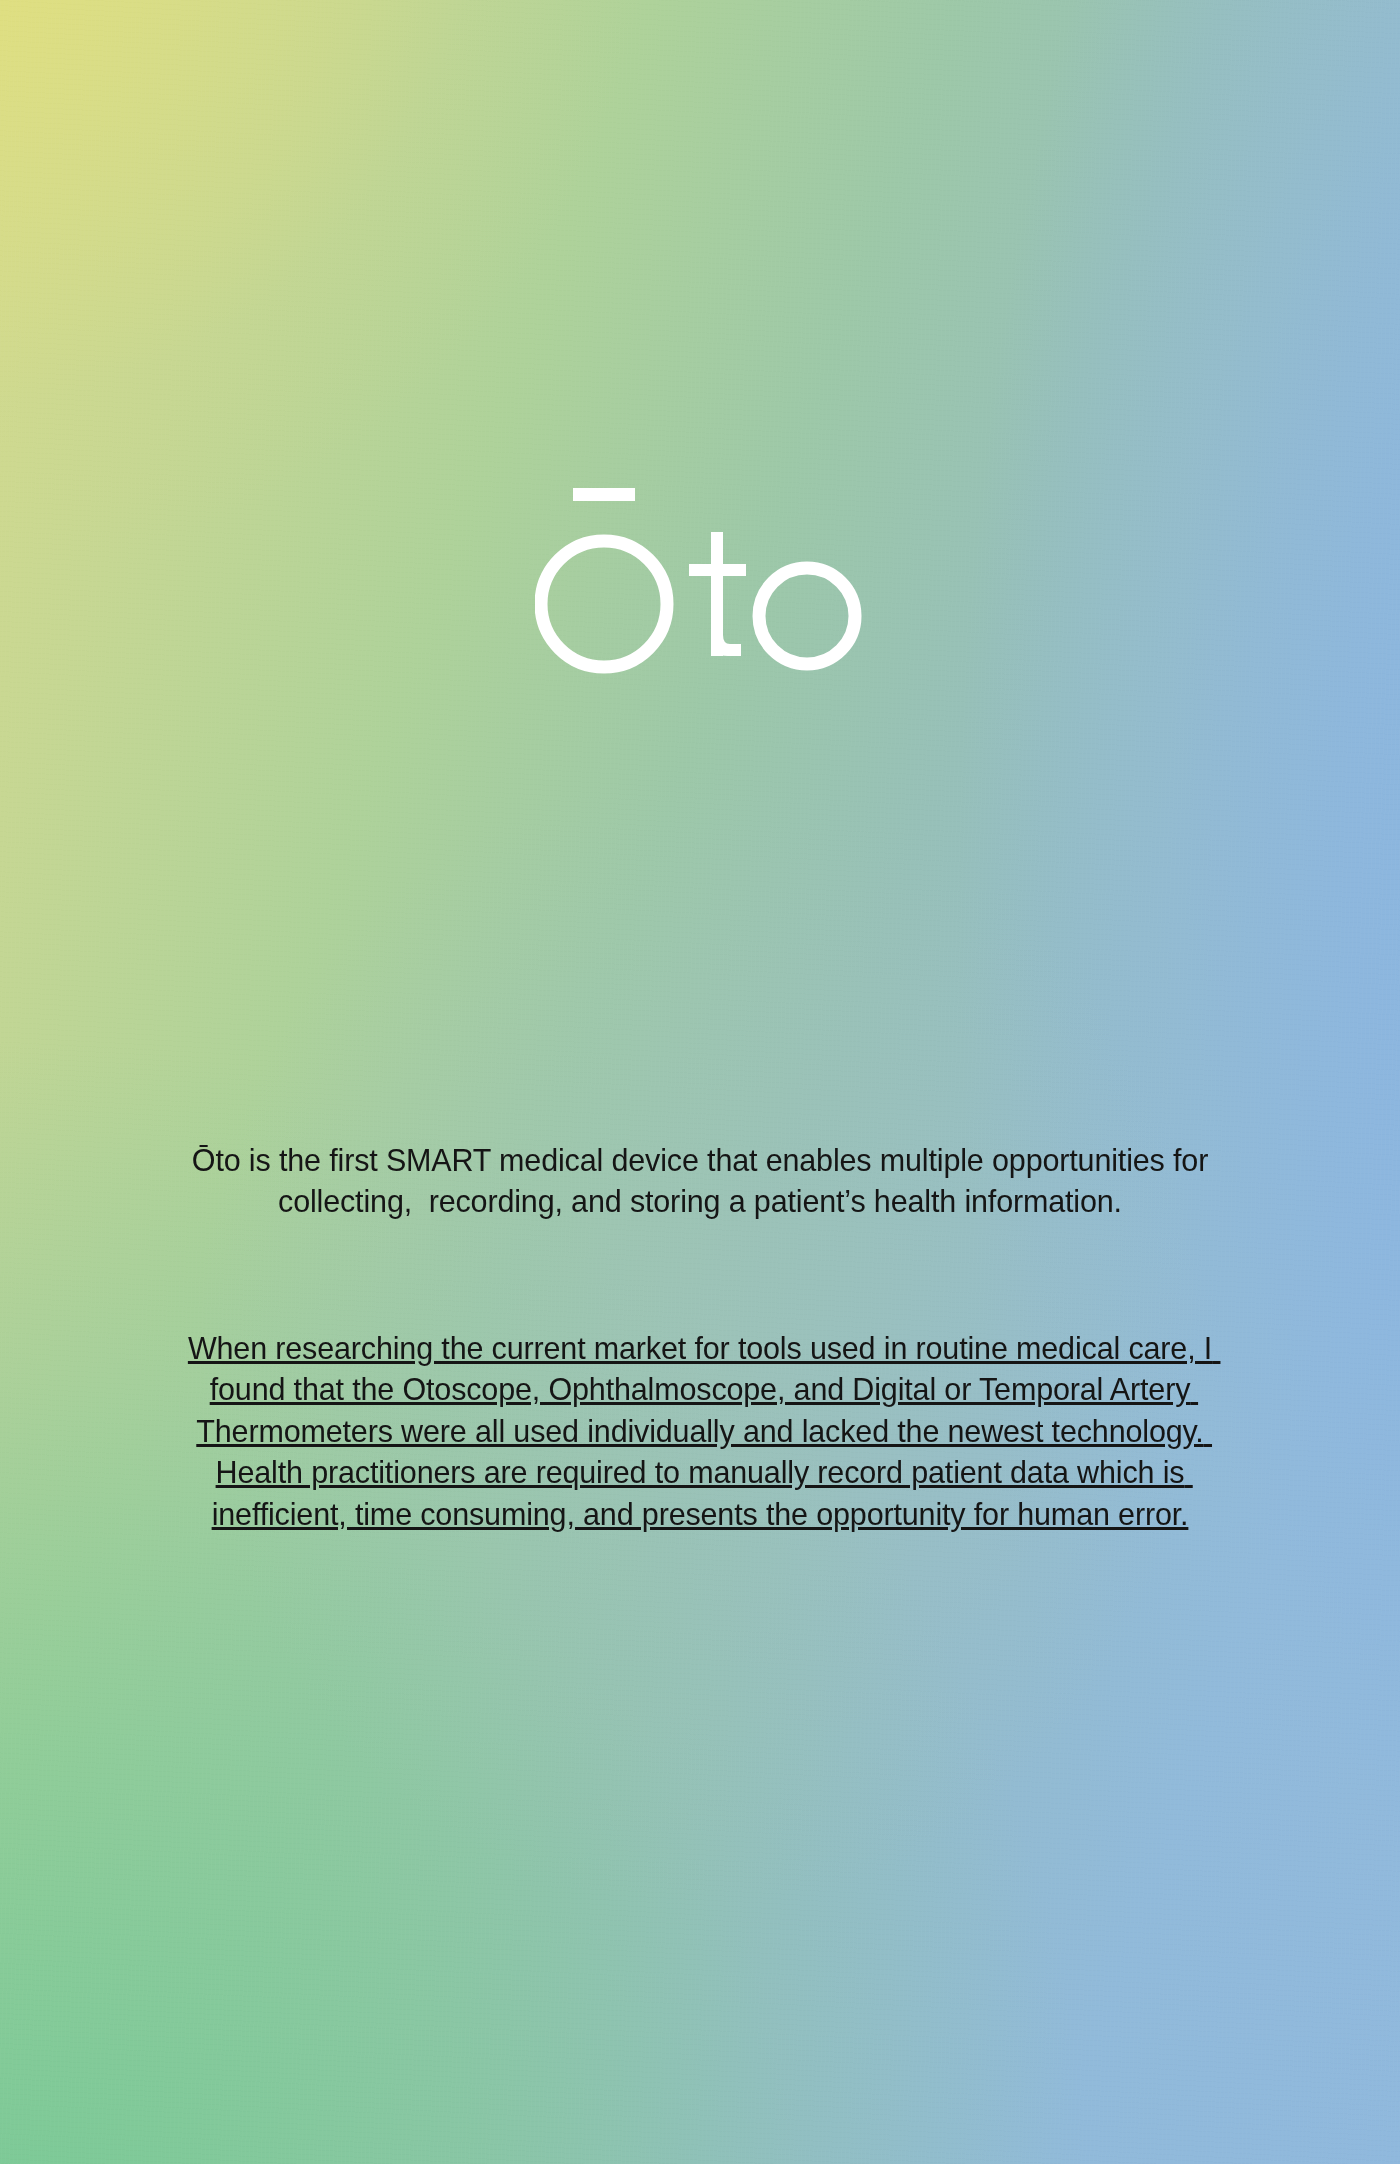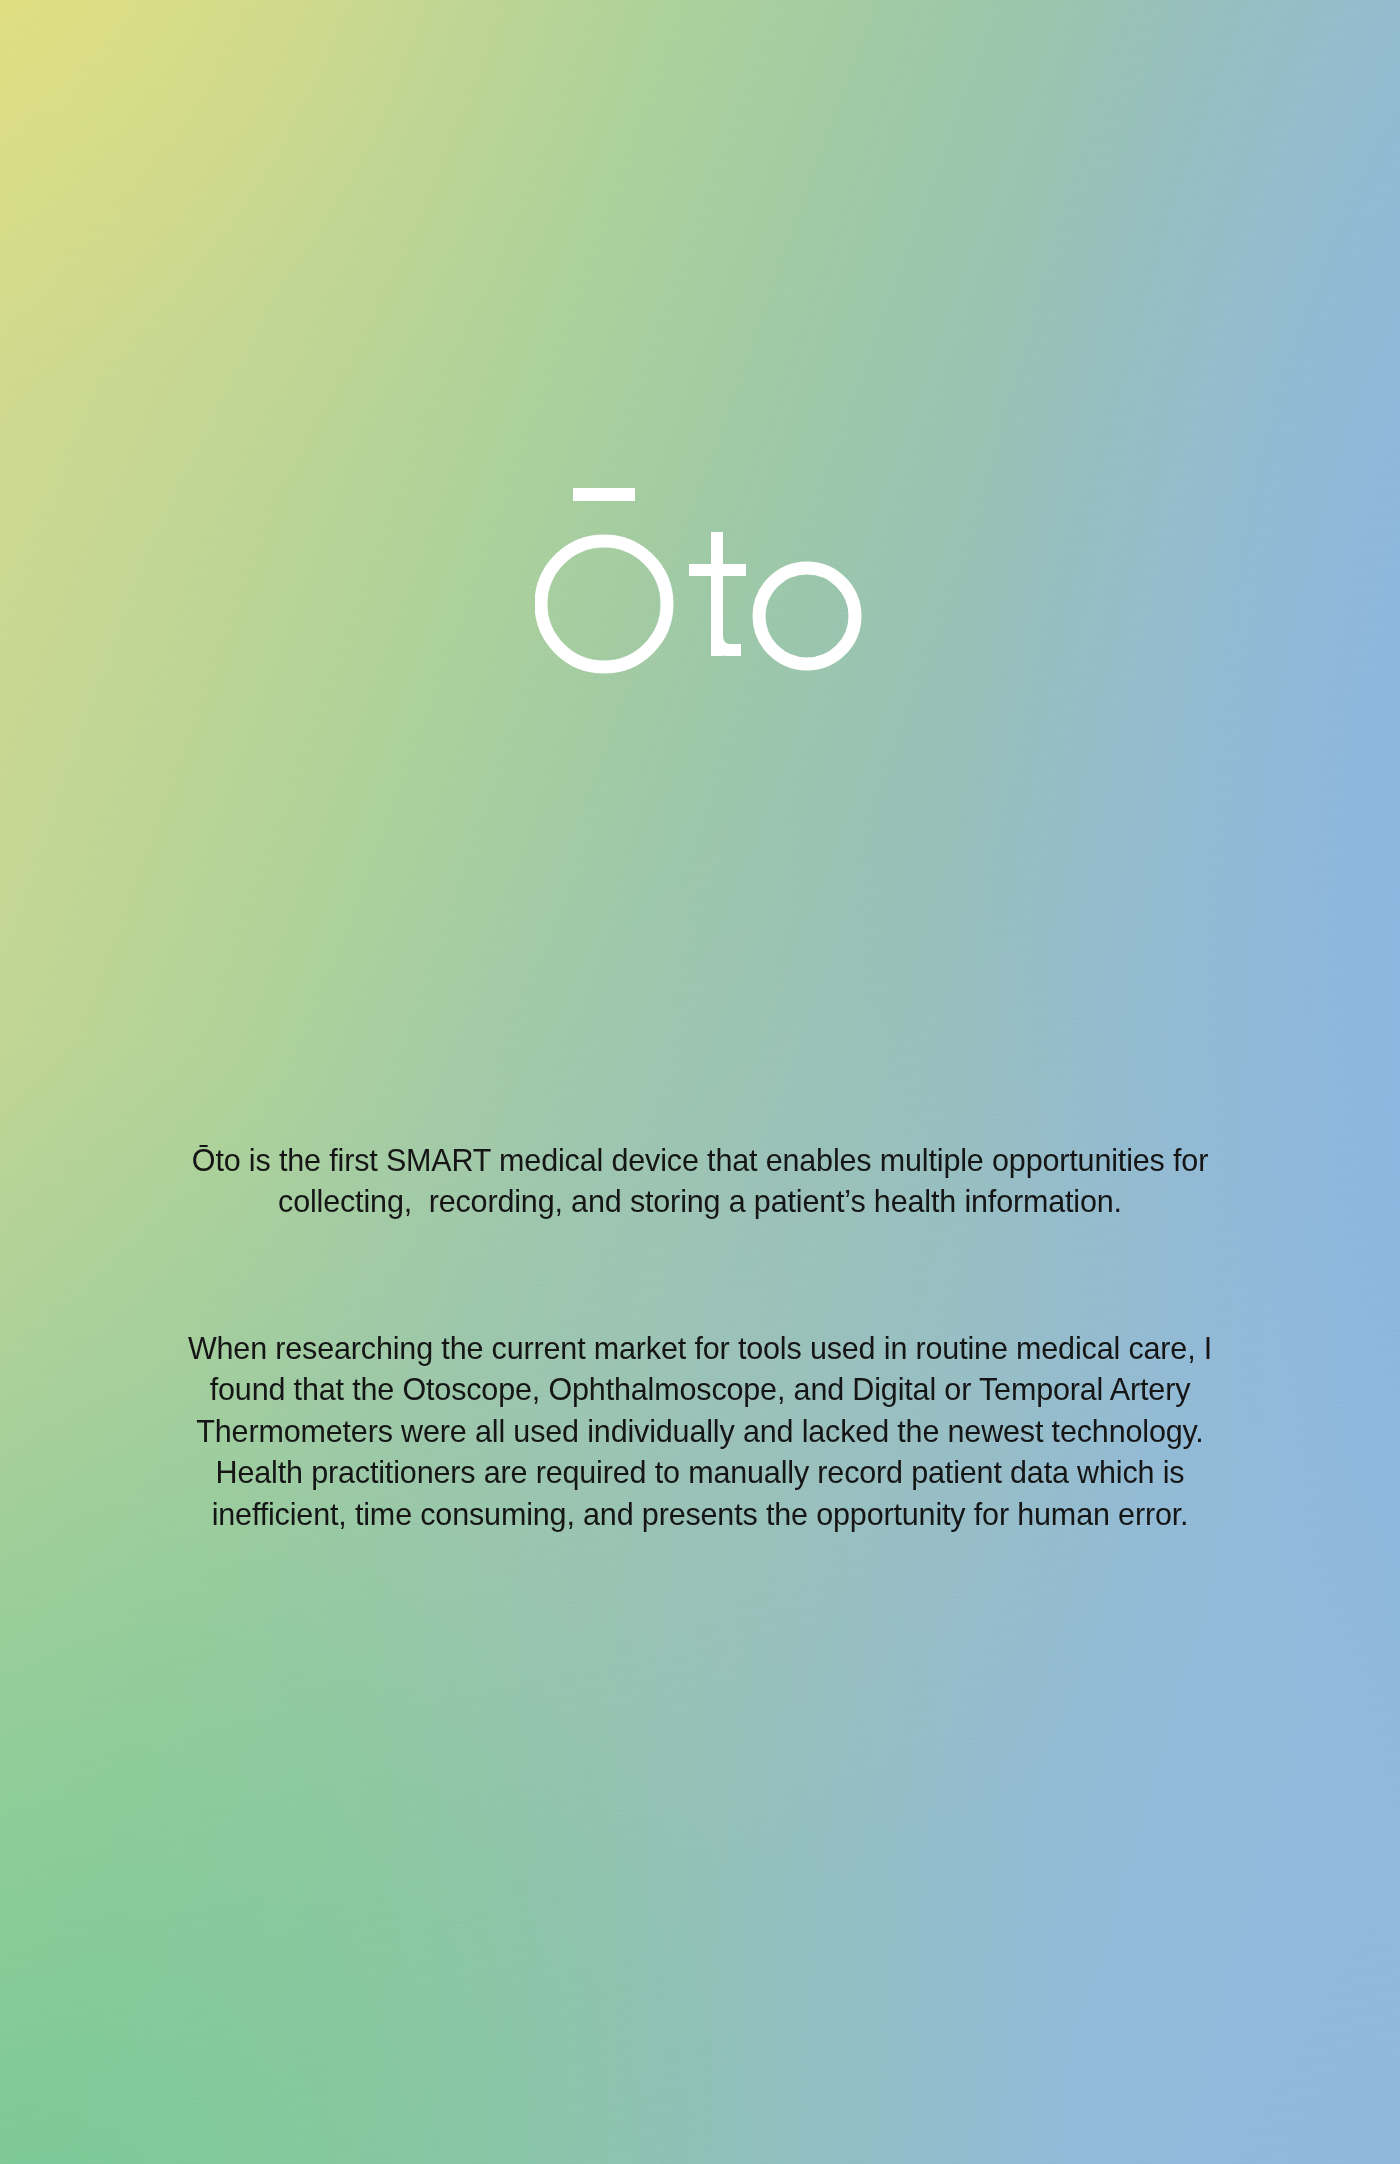--- a/index.html
+++ b/index.html
@@ -121,20 +121,21 @@
     font-size: 30.5px;
     line-height: 1.36;
     letter-spacing: -0.15px;
     margin-top: 47px;
   }
   #research-paragraph {
     top: 1328px;
     font-size: 30.5px;
     line-height: 1.36;
     letter-spacing: -0.15px;
+    text-decoration: underline;
   }
   .copy-block p {
     margin: 0;
     white-space: pre-wrap;
   }
 </style>
 </head>
 <body>
 
 <div class="page">

